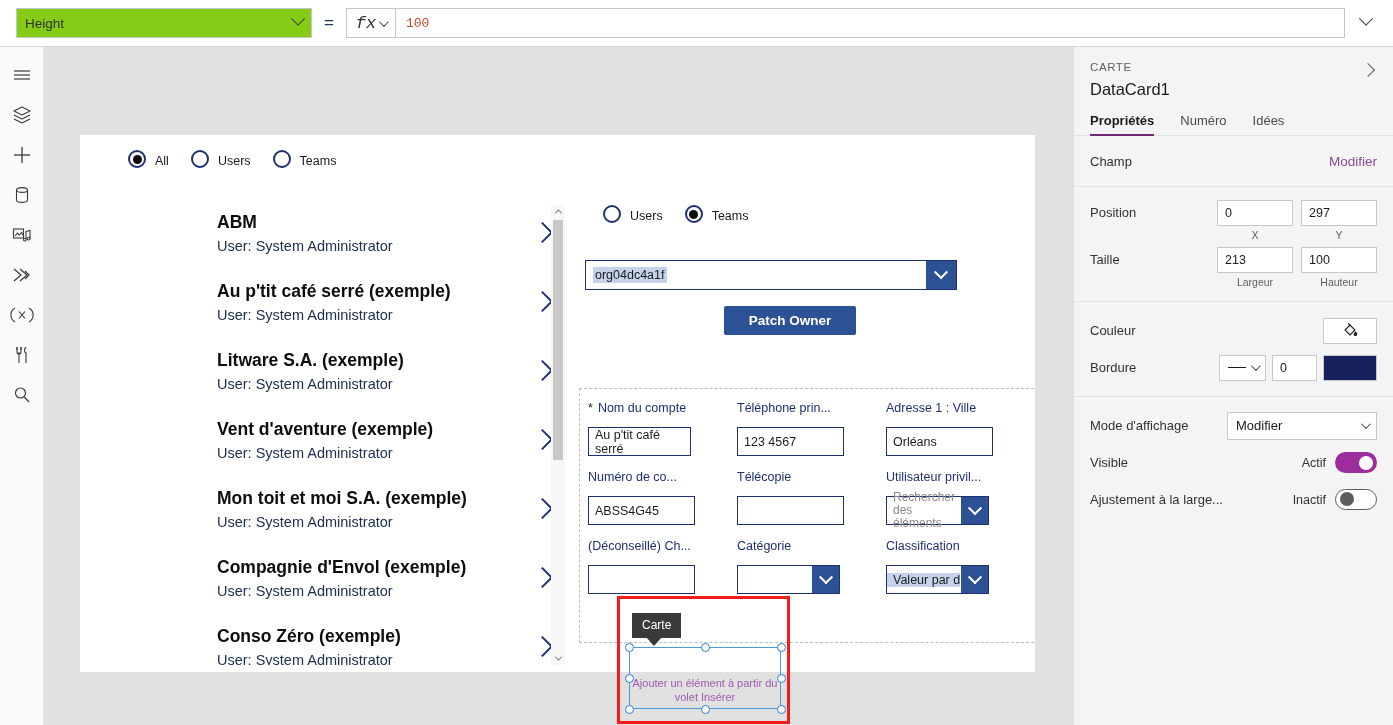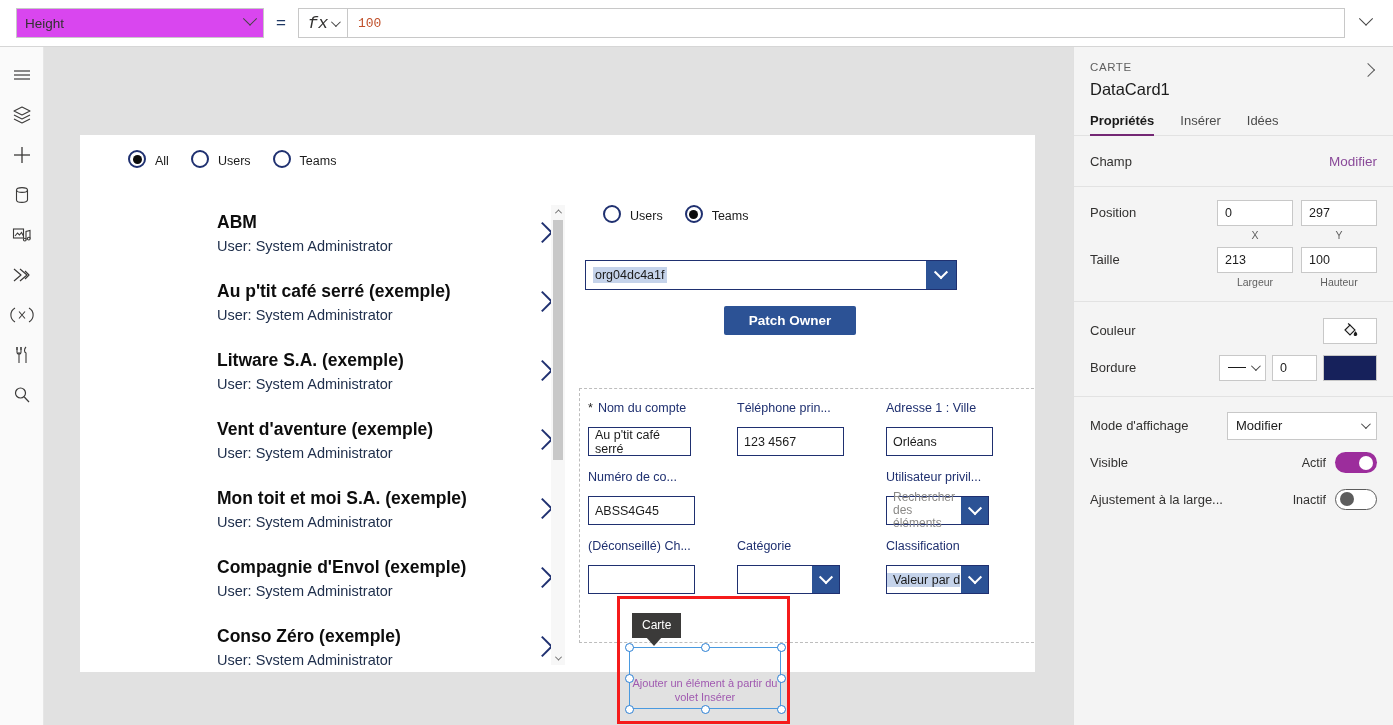--- a/index.html
+++ b/index.html
@@ -12,22 +12,22 @@
   }
   #app { position: relative; width: 1393px; height: 725px; }
 
   
   #formula-bar {
     position: absolute; left: 0; top: 0; width: 1393px; height: 47px;
     background: #ffffff; border-bottom: 1px solid #d6d6d6;
     display: flex; align-items: center; padding: 0 6px;
   }
   #prop-select {
-    width: 248px; height: 30px; margin-left: 10px;
-    border: 1px solid #c8c8c8; background: #d946ef;
+    width: 296px; height: 30px; margin-left: 10px;
+    border: 1px solid #c8c8c8; background: #84cc16;
     display: flex; align-items: center; padding: 0 8px;
     font-size: 13.5px; color: #323130; position: relative; cursor: pointer;
   }
   #prop-select .lbl { flex: 1; }
   .chev {
     width: 10px; height: 10px; border-right: 1.4px solid #444;
     border-bottom: 1.4px solid #444; transform: rotate(45deg) translate(-3px,-3px);
     flex: none;
   }
   #eq-sign {
@@ -519,20 +519,24 @@
         </div>
         <div class="dcard" style="left:306px; top:12px;">
           <div class="dc-label">Adresse 1 : Ville</div>
           <div class="dc-input wide">Orléans</div>
         </div>
 
         <div class="dcard" style="left:8px; top:81px;">
           <div class="dc-label">Numéro de co...</div>
           <div class="dc-input wide">ABSS4G45</div>
         </div>
+        <div class="dcard" style="left:157px; top:81px;">
+          <div class="dc-label">Télécopie</div>
+          <div class="dc-input wide"></div>
+        </div>
         <div class="dcard" style="left:306px; top:81px;">
           <div class="dc-label">Utilisateur privil...</div>
           <div class="dc-combo">
             <span class="cv ph">Rechercher des éléments</span>
             <span class="ddb">
                 <i class="chev-w"></i>
               </span>
           </div>
         </div>
 
@@ -581,21 +585,21 @@
     <div id="rp-head">
       <div id="rp-kicker">CARTE</div>
       <div id="rp-title">DataCard1</div>
       <div id="rp-collapse">
           <i></i>
         </div>
     </div>
 
     <div id="rp-tabs">
       <div class="rp-tab active">Propriétés</div>
-      <div class="rp-tab">Insérer</div>
+      <div class="rp-tab">Numéro</div>
       <div class="rp-tab">Idées</div>
     </div>
 
     <div class="rp-sec">
       <div class="rp-row" style="min-height:24px;">
         <span class="rp-lbl">Champ</span>
         <span class="rp-link">Modifier</span>
       </div>
     </div>
 

